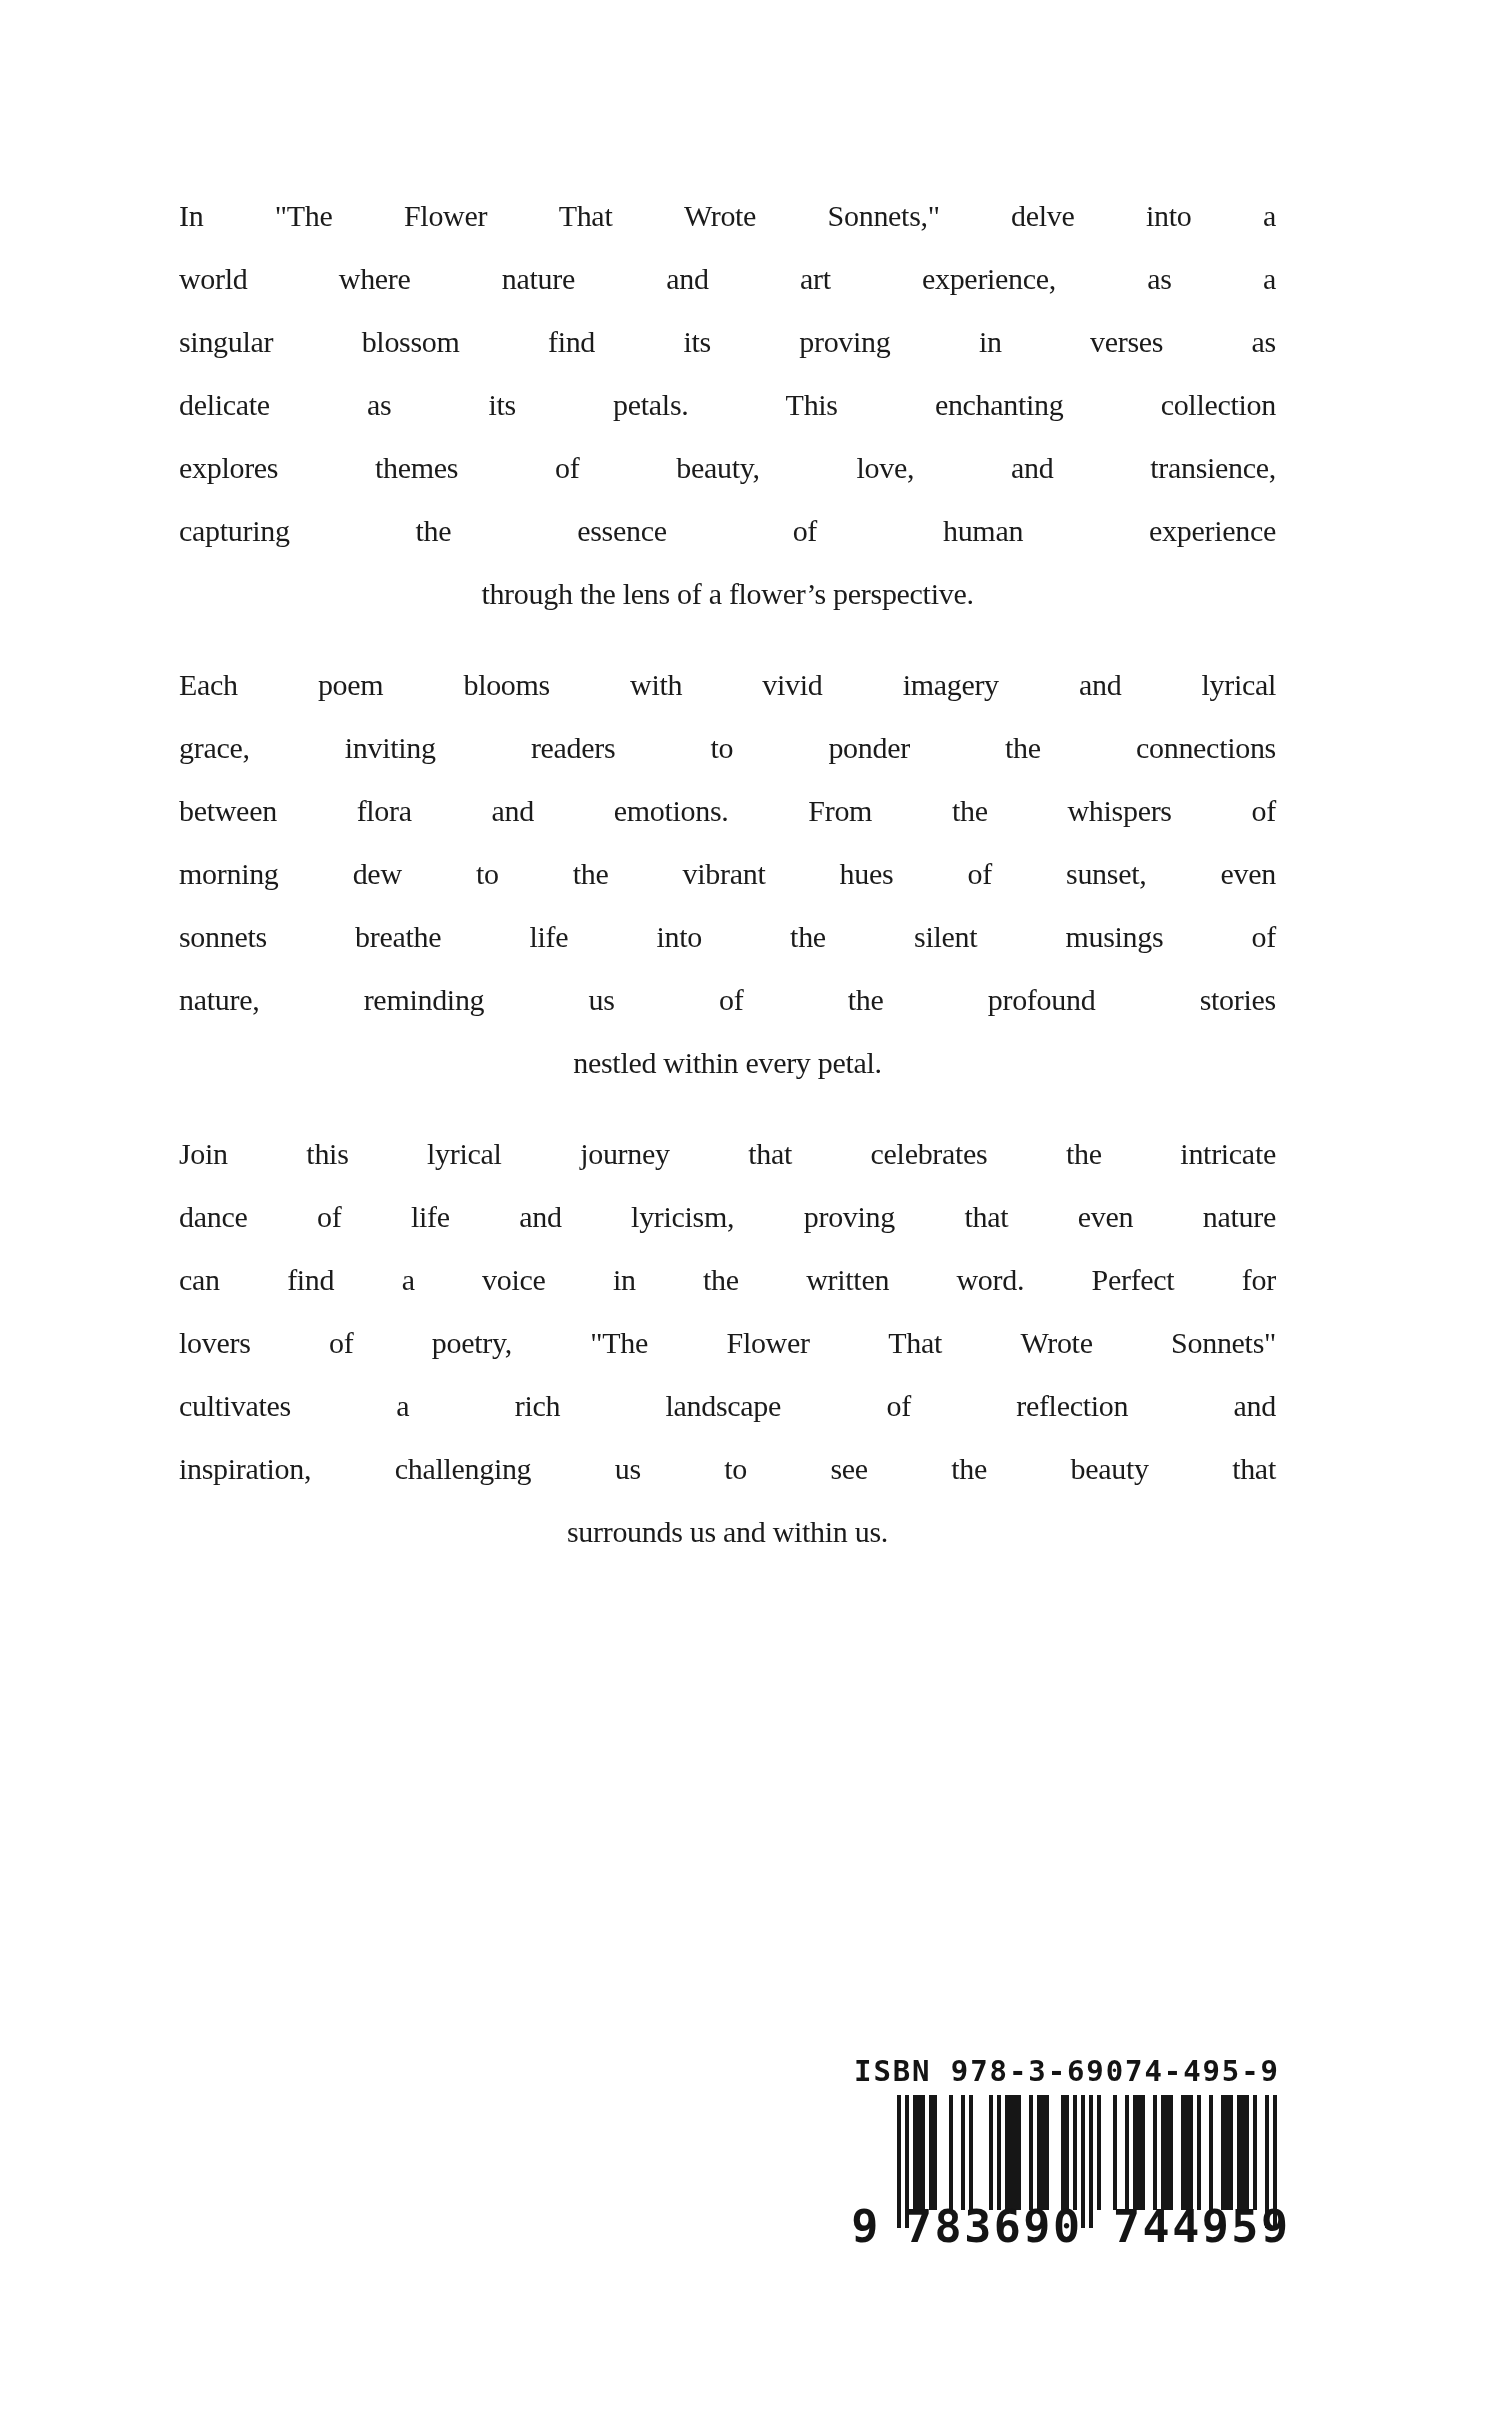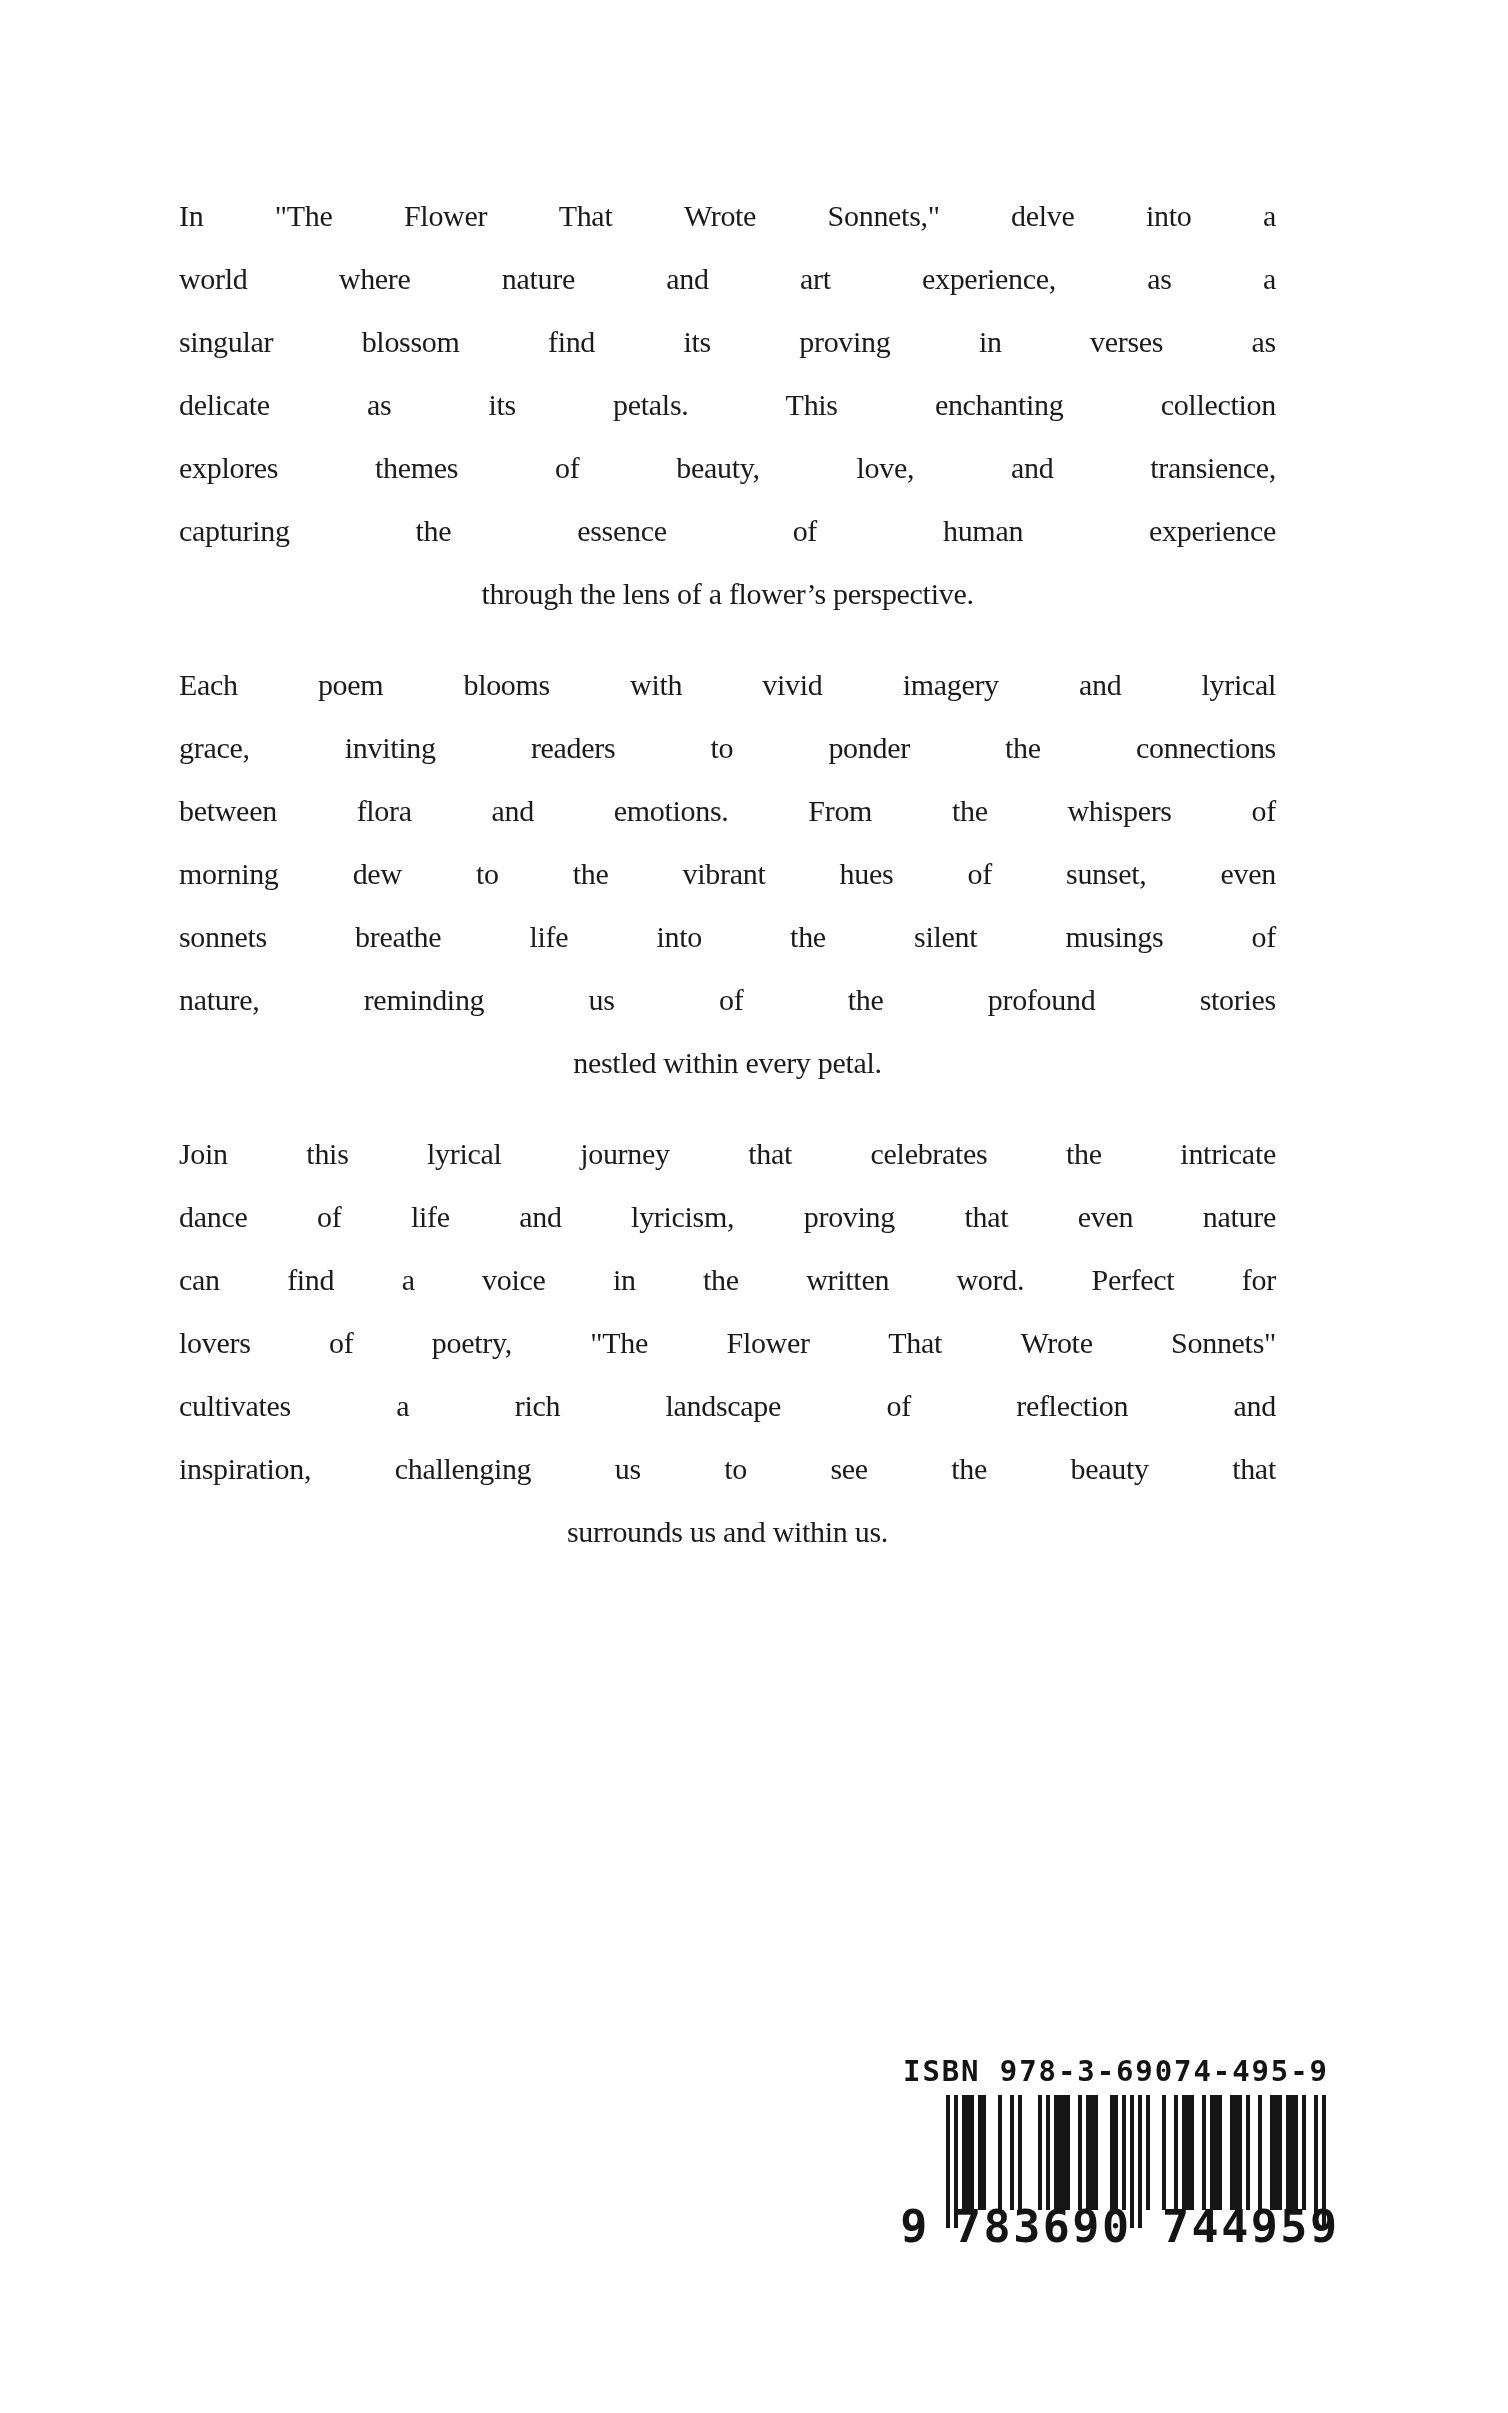--- a/index.html
+++ b/index.html
@@ -37,21 +37,21 @@
     flex: 0 0 auto;
     white-space: pre;
   }
   .line.last {
     display: block;
     text-align: center;
   }
   
   .barcode-block {
     position: absolute;
-    left: 899px;
+    left: 850px;
     top: 2054px;
     width: 434px;
     color: #141414;
   }
   .isbn-label {
     font-family: "DejaVu Sans Mono", monospace;
     font-size: 29px;
     letter-spacing: 1.9px;
     line-height: 35px;
     text-align: center;

